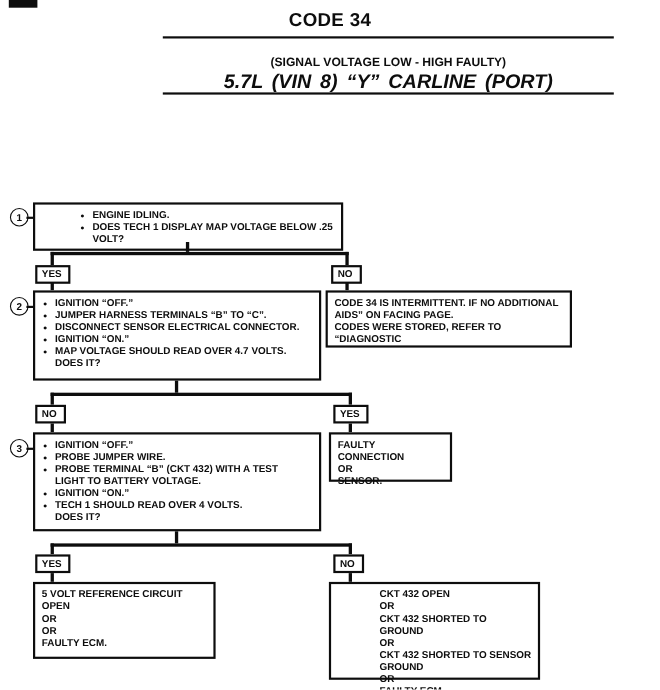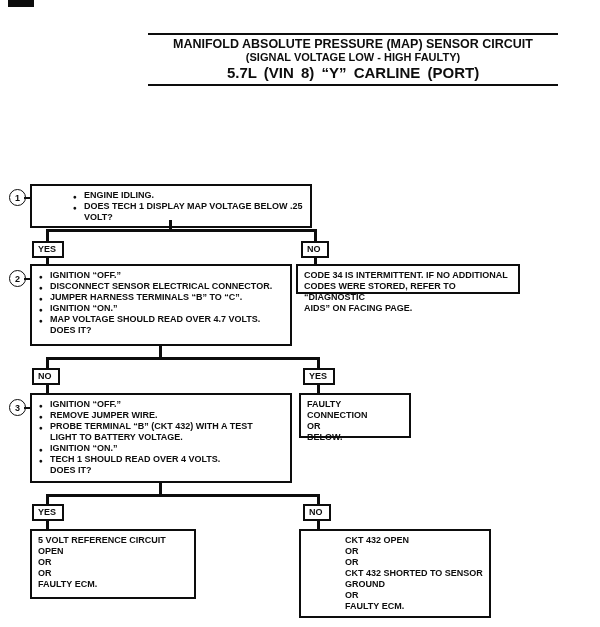--- a/index.html
+++ b/index.html
@@ -10,42 +10,42 @@
   }
   .corner-mark { position:absolute; left:8px; top:0; width:26px; height:7px; background:#0d0d0d; }
 
   .hdr-title { position:absolute; top:9px; left:0; width:600px; text-align:center;
     font-size:17px; font-weight:700; letter-spacing:0.3px; }
   .hdr-rule { position:absolute; left:148px; width:410px; height:2px; background:#0d0d0d; }
   .rule-top { top:33px; } .rule-bottom { top:84px; }
   .hdr-sub { position:absolute; left:148px; width:410px; text-align:center; font-weight:700; }
   .sub1 { top:37px; font-size:12.5px; }
   .sub2 { top:51px; font-size:11px; }
-  .sub3 { top:64px; font-size:15px; word-spacing:3px; }
+  .sub3 { top:64px; font-size:18px; word-spacing:3px;font-style:italic; }
 
   .vline, .hline { position:absolute; background:#0d0d0d; }
 
   .box { position:absolute; border:2px solid #0d0d0d; background:#fff;
     padding:4px 6px; font-size:9px; font-weight:700; line-height:11px; }
   .label-box { position:absolute; border:2px solid #0d0d0d; background:#fff; height:17px;
     font-size:9px; font-weight:700; line-height:13px; padding-left:4px; }
   .circle { position:absolute; width:17px; height:17px; border:1.6px solid #0d0d0d;
     border-radius:50%; font-size:9px; font-weight:700; display:flex;
     align-items:center; justify-content:center; background:#fff; }
   .dash { position:absolute; width:8px; border-top:2px dashed #0d0d0d; }
 
   .bullet { position:relative; padding-left:12px; white-space:pre-line; }
   .bullet::before { content:"\25CF"; position:absolute; left:1px; top:1px; font-size:6.5px; }
   .line { white-space:pre-line; }
 
   
   .box1 { left:30px; top:184px; width:282px; height:44px;padding-left:40px; }
   .box2 { left:30px; top:264px; width:262px; height:82px; }
   .box3 { left:30px; top:393px; width:262px; height:90px; }
-  .box-intermittent { left:296px; top:264px; width:224px; height:30px; }
+  .box-intermittent { left:296px; top:264px; width:224px; height:52px; }
   .box-faulty { left:299px; top:393px; width:112px; height:45px; }
   .box-5v { left:30px; top:529px; width:166px; height:70px; }
   .box-ckt { left:299px; top:529px; width:192px; height:89px;padding-left:44px; }
 
   .c1 { left:9px; top:189px; } .d1 { left:24px; top:197px; }
   .c2 { left:9px; top:270px; } .d2 { left:24px; top:278px; }
   .c3 { left:9px; top:399px; } .d3 { left:24px; top:407px; }
 
   .yes1 { left:32px;  top:241px; width:32px; }
   .no1  { left:301px; top:241px; width:28px; }
@@ -54,22 +54,22 @@
   .yes3 { left:32px;  top:504px; width:32px; }
   .no3  { left:303px; top:504px; width:28px; }
 </style>
 </head>
 <body>
 
 <div class="page">
 
   <div class="corner-mark"></div>
 
+  <div class="hdr-title">CODE 34</div>
   <div class="hdr-rule rule-top"></div>
-  <div class="hdr-sub sub1">MANIFOLD ABSOLUTE PRESSURE (MAP) SENSOR CIRCUIT</div>
   <div class="hdr-sub sub2">(SIGNAL VOLTAGE LOW - HIGH FAULTY)</div>
   <div class="hdr-sub sub3">5.7L (VIN 8) “Y” CARLINE (PORT)</div>
   <div class="hdr-rule rule-bottom"></div>
 
   <div class="circle c1">1</div>
   <div class="dash d1"></div>
   <div class="box box1">
       <div class="bullet">ENGINE IDLING.</div>
       <div class="bullet">DOES TECH 1 DISPLAY MAP VOLTAGE BELOW .25 VOLT?</div>
     </div>
@@ -82,60 +82,60 @@
   <div class="label-box yes1">YES</div>
   <div class="label-box no1">NO</div>
 
   <div class="vline" style="left:46px;  top:257px; width:3px; height:7px;"></div>
   <div class="vline" style="left:314px; top:257px; width:3px; height:7px;"></div>
 
   <div class="circle c2">2</div>
   <div class="dash d2"></div>
   <div class="box box2">
       <div class="bullet">IGNITION “OFF.”</div>
+      <div class="bullet">JUMPER HARNESS TERMINALS “B” TO “C”.</div>
       <div class="bullet">DISCONNECT SENSOR ELECTRICAL CONNECTOR.</div>
-      <div class="bullet">JUMPER HARNESS TERMINALS “B” TO “C”.</div>
       <div class="bullet">IGNITION “ON.”</div>
       <div class="bullet">MAP VOLTAGE SHOULD READ OVER 4.7 VOLTS.
 DOES IT?</div>
     </div>
 
   <div class="box box-intermittent">
       <div class="line">CODE 34 IS INTERMITTENT.  IF NO ADDITIONAL</div>
+      <div class="line">AIDS” ON FACING PAGE.</div>
       <div class="line">CODES WERE STORED, REFER TO “DIAGNOSTIC</div>
-      <div class="line">AIDS” ON FACING PAGE.</div>
     </div>
 
   <div class="vline" style="left:159px; top:346px; width:3px; height:11px;"></div>
   <div class="hline" style="left:46px;  top:357px; width:274px; height:3px;"></div>
   <div class="vline" style="left:46px;  top:357px; width:3px; height:11px;"></div>
   <div class="vline" style="left:317px; top:357px; width:3px; height:11px;"></div>
 
   <div class="label-box no2">NO</div>
   <div class="label-box yes2">YES</div>
 
   <div class="vline" style="left:46px;  top:385px; width:3px; height:8px;"></div>
   <div class="vline" style="left:317px; top:385px; width:3px; height:8px;"></div>
 
   <div class="circle c3">3</div>
   <div class="dash d3"></div>
   <div class="box box3">
       <div class="bullet">IGNITION “OFF.”</div>
-      <div class="bullet">REMOVE JUMPER WIRE.</div>
+      <div class="bullet">PROBE JUMPER WIRE.</div>
       <div class="bullet">PROBE TERMINAL “B” (CKT 432) WITH A TEST
 LIGHT TO BATTERY VOLTAGE.</div>
       <div class="bullet">IGNITION “ON.”</div>
       <div class="bullet">TECH 1 SHOULD READ OVER 4 VOLTS.
 DOES IT?</div>
     </div>
 
   <div class="box box-faulty">
       <div class="line">FAULTY CONNECTION</div>
       <div class="line">OR</div>
-      <div class="line">BELOW.</div>
+      <div class="line">SENSOR.</div>
     </div>
 
   <div class="vline" style="left:159px; top:483px; width:3px; height:11px;"></div>
   <div class="hline" style="left:46px;  top:494px; width:274px; height:3px;"></div>
   <div class="vline" style="left:46px;  top:494px; width:3px; height:10px;"></div>
   <div class="vline" style="left:317px; top:494px; width:3px; height:10px;"></div>
 
   <div class="label-box yes3">YES</div>
   <div class="label-box no3">NO</div>
 
@@ -145,19 +145,20 @@
   <div class="box box-5v">
       <div class="line">5 VOLT REFERENCE CIRCUIT OPEN</div>
       <div class="line">OR</div>
       <div class="line">OR</div>
       <div class="line">FAULTY ECM.</div>
     </div>
 
   <div class="box box-ckt">
       <div class="line">CKT 432 OPEN</div>
       <div class="line">OR</div>
+      <div class="line">CKT 432 SHORTED TO GROUND</div>
       <div class="line">OR</div>
       <div class="line">CKT 432 SHORTED TO SENSOR GROUND</div>
       <div class="line">OR</div>
       <div class="line">FAULTY ECM.</div>
     </div>
 
 </div>
 
 </body></html>

